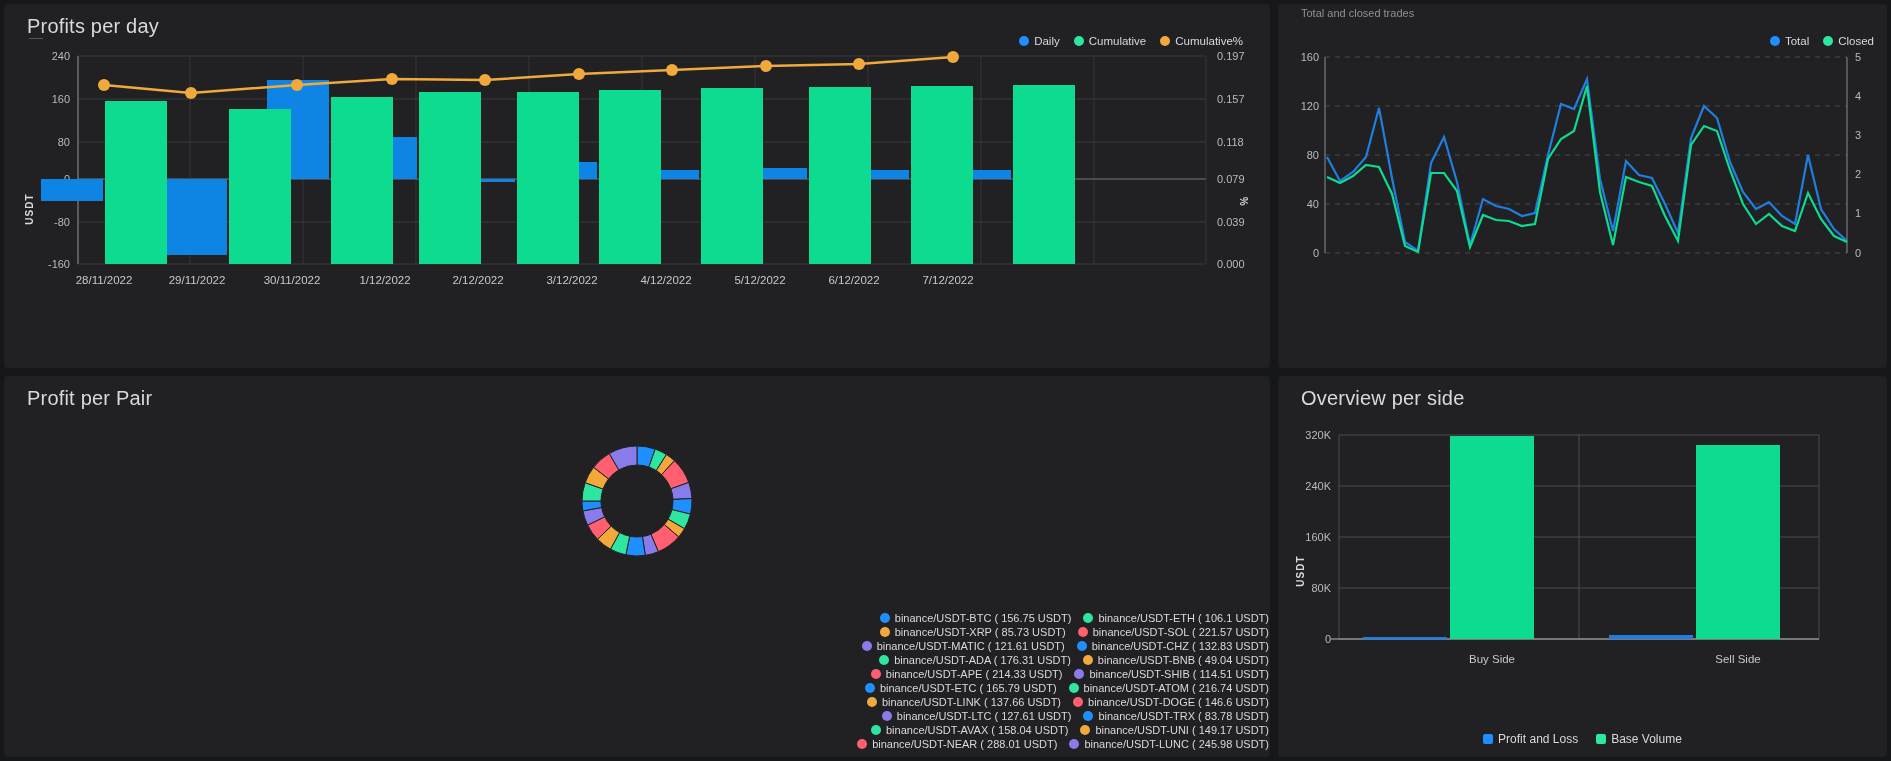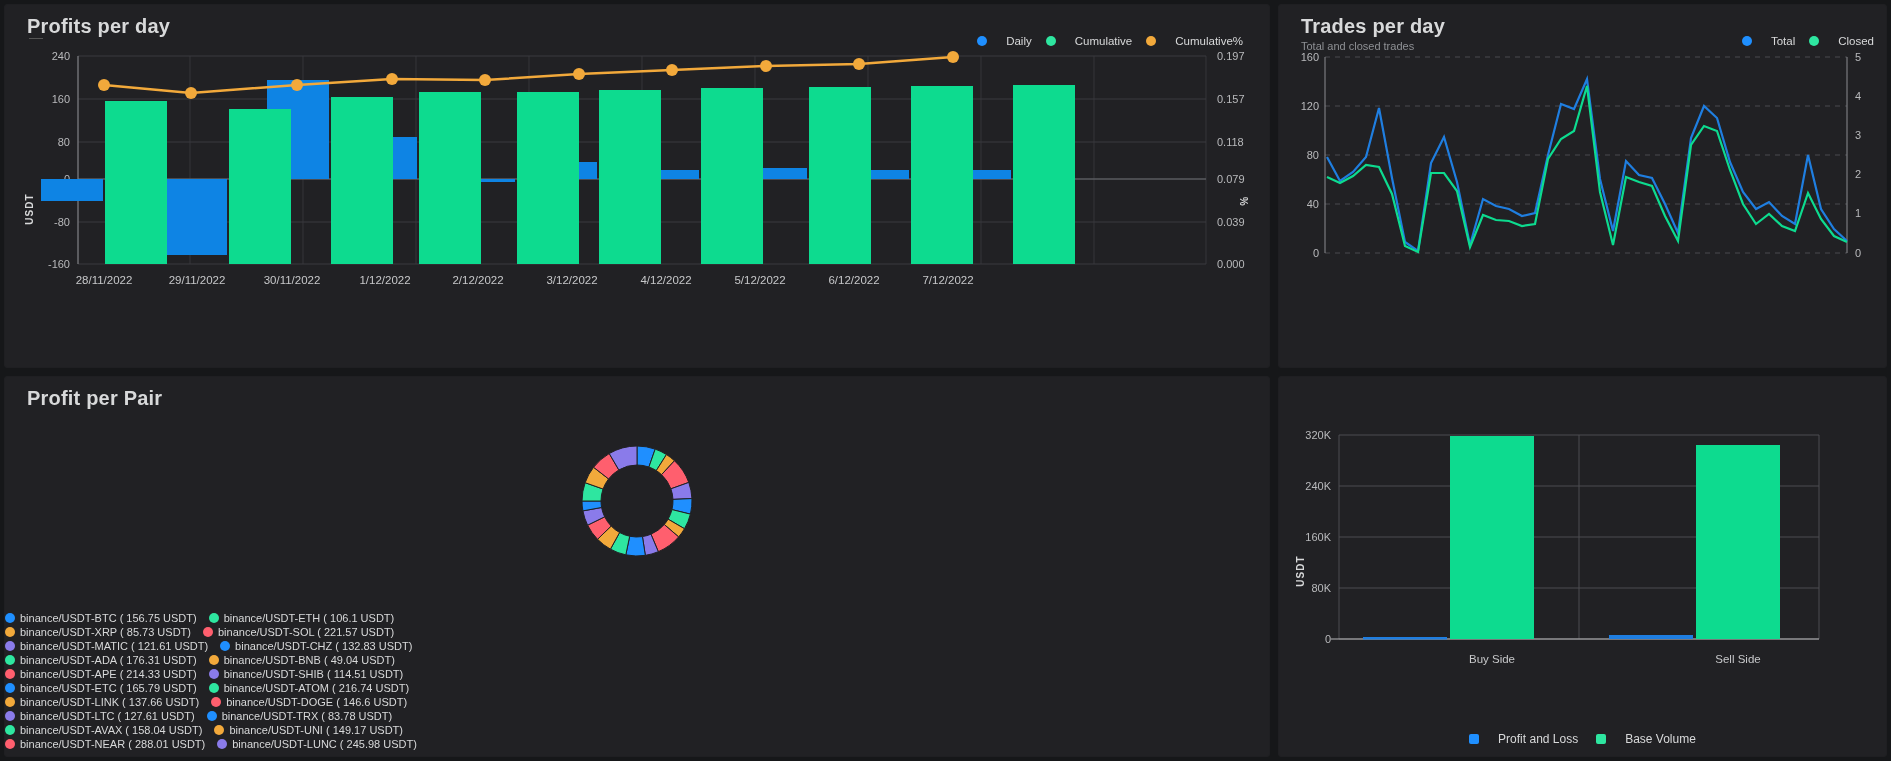--- a/index.html
+++ b/index.html
@@ -21,51 +21,51 @@
     background: #212124;
     border: 1px solid #1f1f22;
     border-radius: 3px;
     margin: 4px;
     position: relative;
     overflow: hidden;
   }
   .panel-title {
     font-size: 20px;
     color: #d8d9da;
-    font-weight: 700;
+    font-weight: 400;
     padding: 10px 0 0 22px;
     letter-spacing: .2px;
   }
   .panel-subtitle {
     font-size: 11px;
     color: #8e9094;
     padding: 2px 0 0 22px;
   }
   .legend-inline {
     position: absolute;
     display: flex;
     align-items: center;
     gap: 14px;
     font-size: 11.5px;
     color: #d8d9da;
   }
-  .lg-item { display: flex; align-items: center; gap: 19px; white-space: nowrap; }
+  .lg-item { display: flex; align-items: center; gap: 5px; white-space: nowrap; }
   .dot { width: 10px; height: 10px; border-radius: 50%; display: inline-block; flex: none; }
   .axis-label {
     font-size: 10px; font-weight: bold; color: #d8d9da;
     letter-spacing: .5px;
   }
   .tick { font-size: 11px; fill: #b9babc; font-family: "Liberation Sans", sans-serif; }
   .tickx { font-size: 11.5px; fill: #c7c8ca; font-family: "Liberation Sans", sans-serif; }
 
   
   .pair-legend {
     position: absolute;
     left: 0; right: 0; bottom: 6px;
-    display: flex; flex-direction: column; align-items: flex-start;
+    display: flex; flex-direction: column; align-items: flex-end;
     gap: 2px;
     font-size: 11px;
   }
   .pair-row { display: flex; gap: 12px; justify-content: center; }
   .pair-item { display: flex; align-items: center; gap: 5px; white-space: nowrap; color: #d8d9da; }
   .ov-legend {
     position: absolute; bottom: 10px; left: 0; right: 0;
     display: flex; justify-content: center; gap: 18px; font-size: 12px; text-align: right;
   }
 </style>
@@ -186,21 +186,20 @@
         <text class="tickx" x="567" y="235" text-anchor="middle">3/12/2022</text>
         <text class="tickx" x="661" y="235" text-anchor="middle">4/12/2022</text>
         <text class="tickx" x="755" y="235" text-anchor="middle">5/12/2022</text>
         <text class="tickx" x="849" y="235" text-anchor="middle">6/12/2022</text>
         <text class="tickx" x="943" y="235" text-anchor="middle">7/12/2022</text>
       </g>
     </svg>
   </div>
 
   <div class="panel">
-    <div class="panel-title">Trades per day</div>
     <div class="panel-subtitle">Total and closed trades</div>
 
     <div class="legend-inline" style="right:12px; top:30px;">
       <span class="lg-item">
         <span class="dot" style="background:#1f8fff"></span>
         <span>Total</span>
       </span>
       <span class="lg-item">
         <span class="dot" style="background:#2ee6a0"></span>
         <span>Closed</span>
@@ -363,20 +362,21 @@
           </span>
         <span class="pair-item">
             <span class="dot" style="background:#8a7bea"></span>
             <span>binance/USDT-LUNC ( 245.98 USDT)</span>
           </span>
       </div>
     </div>
   </div>
 
   <div class="panel">
+    <div class="panel-title">Overview per side</div>
 
     <svg width="618" height="290" viewBox="0 0 618 290" style="position:absolute;left:0;top:44px;">
       <text x="25" y="150" fill="#d8d9da" transform="rotate(-90 25 150)" text-anchor="middle" style="font-size:10px;font-weight:bold;letter-spacing:1px;font-family:'Liberation Sans',sans-serif;">USDT</text>
 
       <g stroke="#4c4d50" stroke-width="1">
         <line x1="60" y1="14" x2="540" y2="14"></line>
         <line x1="60" y1="65" x2="540" y2="65"></line>
         <line x1="60" y1="116" x2="540" y2="116"></line>
         <line x1="60" y1="167" x2="540" y2="167"></line>
         <line x1="60" y1="218" x2="540" y2="218"></line>

